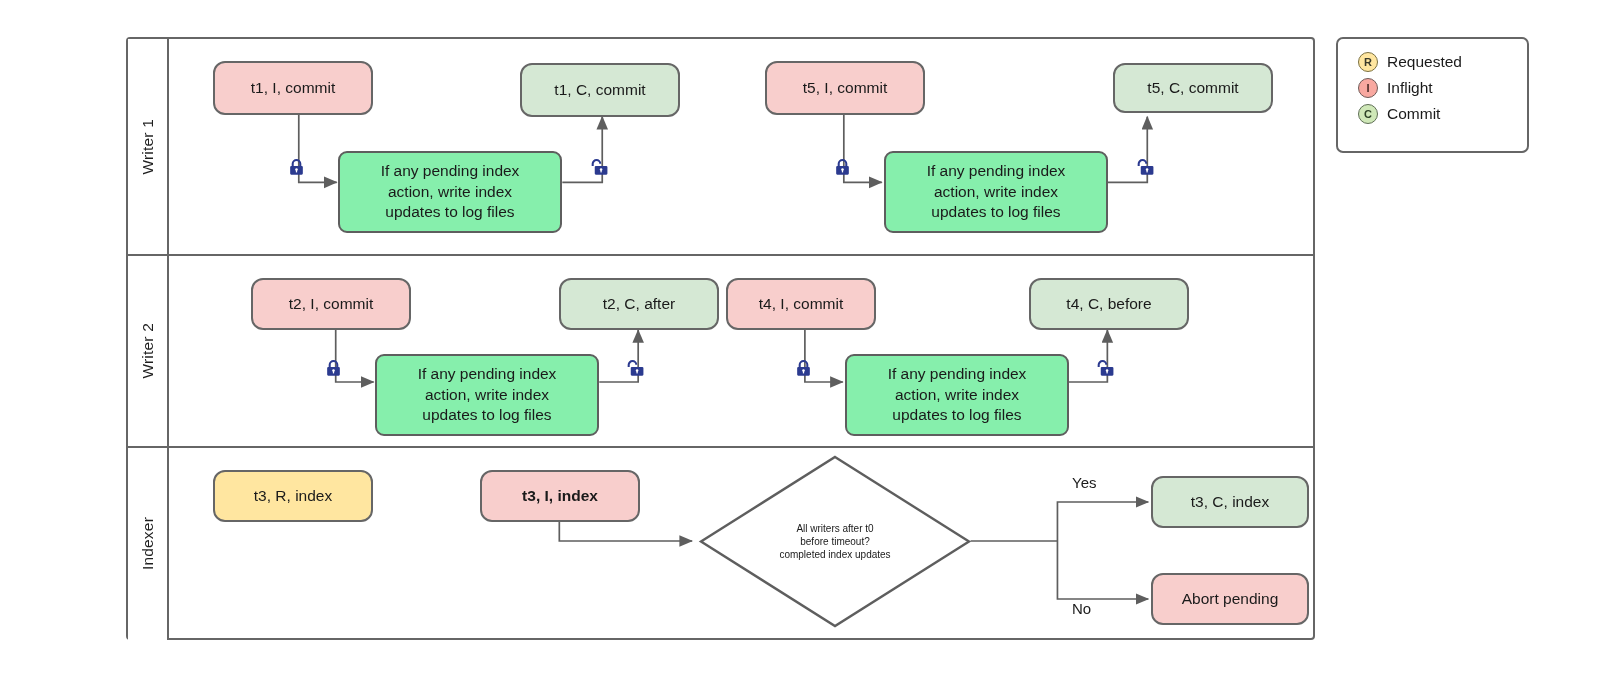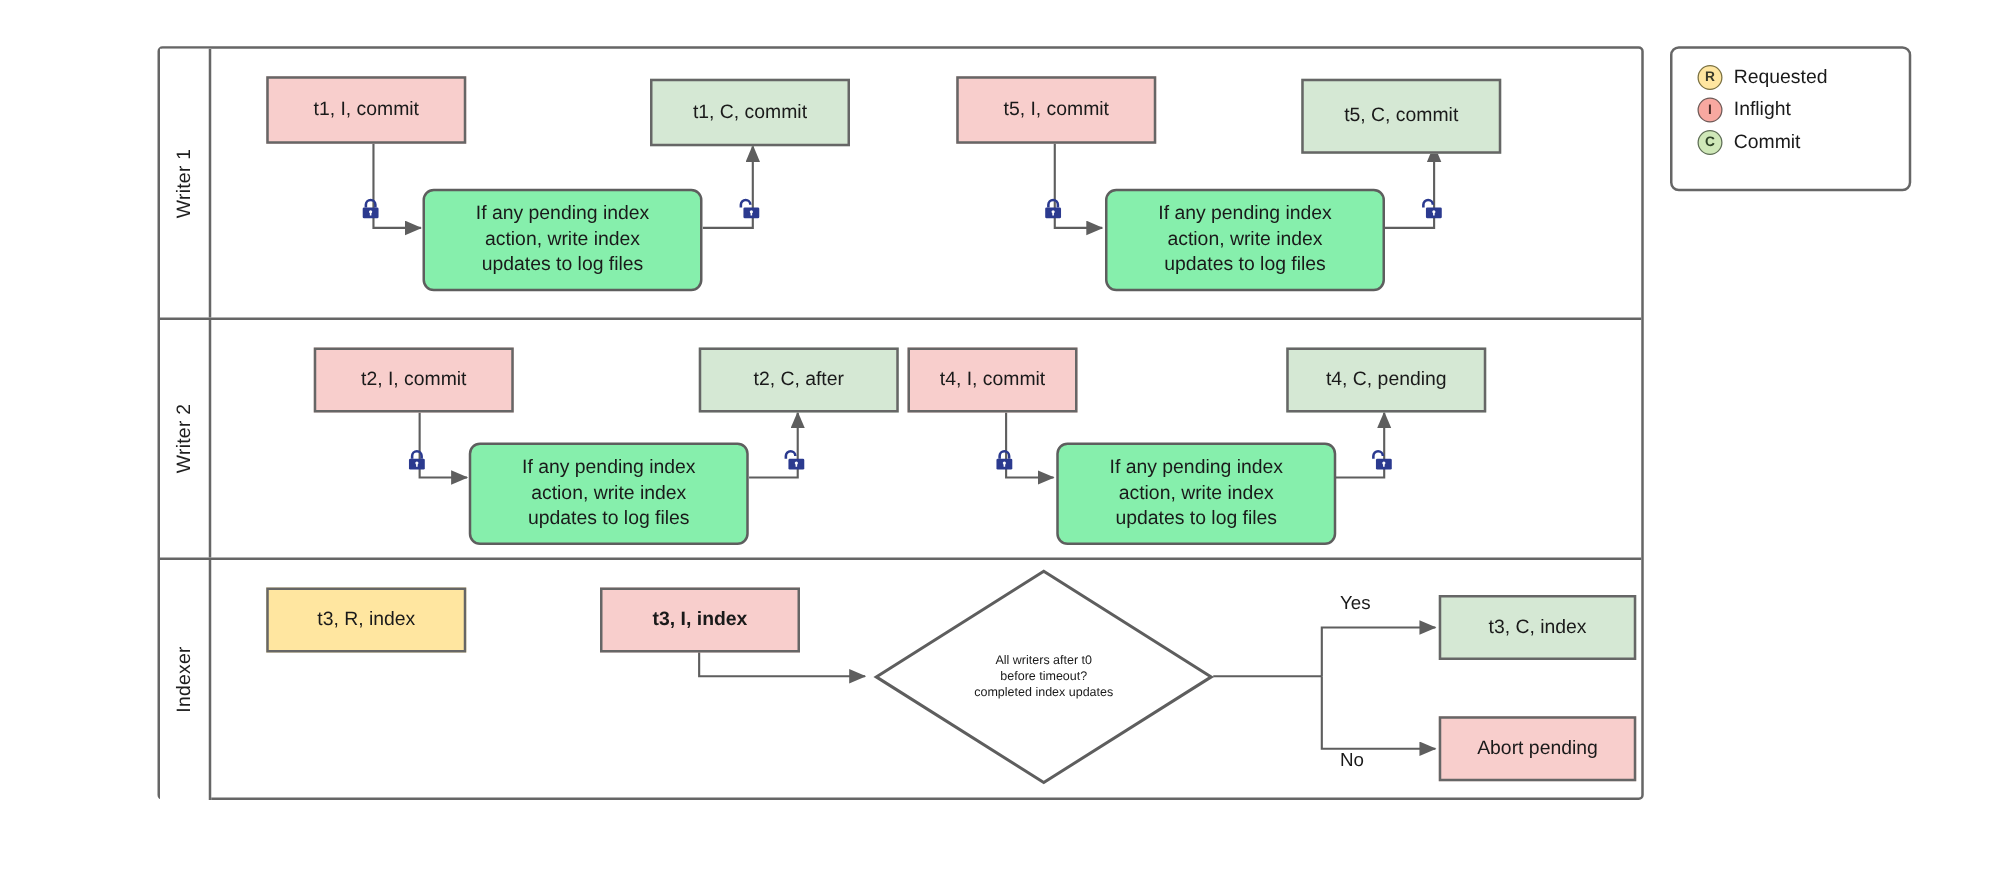--- a/index.html
+++ b/index.html
@@ -27,21 +27,21 @@
   }
   .lane-label span{
     writing-mode:vertical-rl;transform:rotate(180deg);
     font-size:15.5px;letter-spacing:.2px;color:#1f1f1f;white-space:nowrap;
   }
   .lane-body{position:absolute;left:41px;top:0;right:0;bottom:0;}
 
   
   .node{
     position:absolute;box-sizing:border-box;
-    border:2px solid #666666;border-radius:0;
+    border:2px solid #666666;border-radius:12px;
     display:flex;align-items:center;justify-content:center;
     text-align:center;font-size:15.5px;line-height:1.32;
     color:#1a1a1a;padding:2px 6px;
   }
   .n-inflight{background:#f8cecc;}
   .n-commit{background:#d5e8d4;}
   .n-requested{background:#ffe6a0;}
   .n-process{background:#86efac;border-color:#5e5e5e;border-radius:9px;}
 
   
@@ -121,21 +121,21 @@
       <div class="node n-inflight" style="left:596px;top:22px;width:160px;height:54px;">t5, I, commit</div>
 
       <div class="node n-process" style="left:715px;top:112px;width:224px;height:82px;">
         <div>
           <div>If any pending index</div>
           <div>action, write index</div>
           <div>updates to log files</div>
         </div>
       </div>
 
-      <div class="node n-commit" style="left:872px;top:24px;width:160px;height:60px;text-align:right;">t5, C, commit</div>
+      <div class="node n-commit" style="left:944px;top:24px;width:160px;height:50px;text-align:right;">t5, C, commit</div>
 
       <div class="lock" style="left:118px;top:119px;">
         <svg viewBox="0 0 24 24" width="19" height="19">
             <path d="M7.2 10V7.4a4.8 4.8 0 0 1 9.6 0V10" fill="none" stroke="#2b3a8f" stroke-width="2.6"></path>
             <rect x="4" y="10" width="16" height="11" rx="1.4" fill="#2b3a8f"></rect>
             <circle cx="12" cy="14.4" r="1.6" fill="#fff"></circle>
             <rect x="11.2" y="14.8" width="1.6" height="3.4" fill="#fff"></rect>
           </svg>
       </div>
       <div class="lock" style="left:421px;top:119px;">
@@ -188,31 +188,31 @@
       <div class="node n-process" style="left:206px;top:98px;width:224px;height:82px;">
         <div>
           <div>If any pending index</div>
           <div>action, write index</div>
           <div>updates to log files</div>
         </div>
       </div>
 
       <div class="node n-commit" style="left:390px;top:22px;width:160px;height:52px;">t2, C, after</div>
 
-      <div class="node n-inflight" style="left:557px;top:22px;width:136px;height:52px;">t4, I, commit</div>
+      <div class="node n-inflight" style="left:557px;top:22px;width:150px;height:52px;">t4, I, commit</div>
 
       <div class="node n-process" style="left:676px;top:98px;width:224px;height:82px;">
         <div>
           <div>If any pending index</div>
           <div>action, write index</div>
           <div>updates to log files</div>
         </div>
       </div>
 
-      <div class="node n-commit" style="left:860px;top:22px;width:160px;height:52px;">t4, C, pending</div>
+      <div class="node n-commit" style="left:860px;top:22px;width:160px;height:52px;">t4, C, before</div>
 
       <div class="lock" style="left:155px;top:103px;">
         <svg viewBox="0 0 24 24" width="19" height="19">
             <path d="M7.2 10V7.4a4.8 4.8 0 0 1 9.6 0V10" fill="none" stroke="#2b3a8f" stroke-width="2.6"></path>
             <rect x="4" y="10" width="16" height="11" rx="1.4" fill="#2b3a8f"></rect>
             <circle cx="12" cy="14.4" r="1.6" fill="#fff"></circle>
             <rect x="11.2" y="14.8" width="1.6" height="3.4" fill="#fff"></rect>
           </svg>
       </div>
       <div class="lock" style="left:457px;top:103px;">

